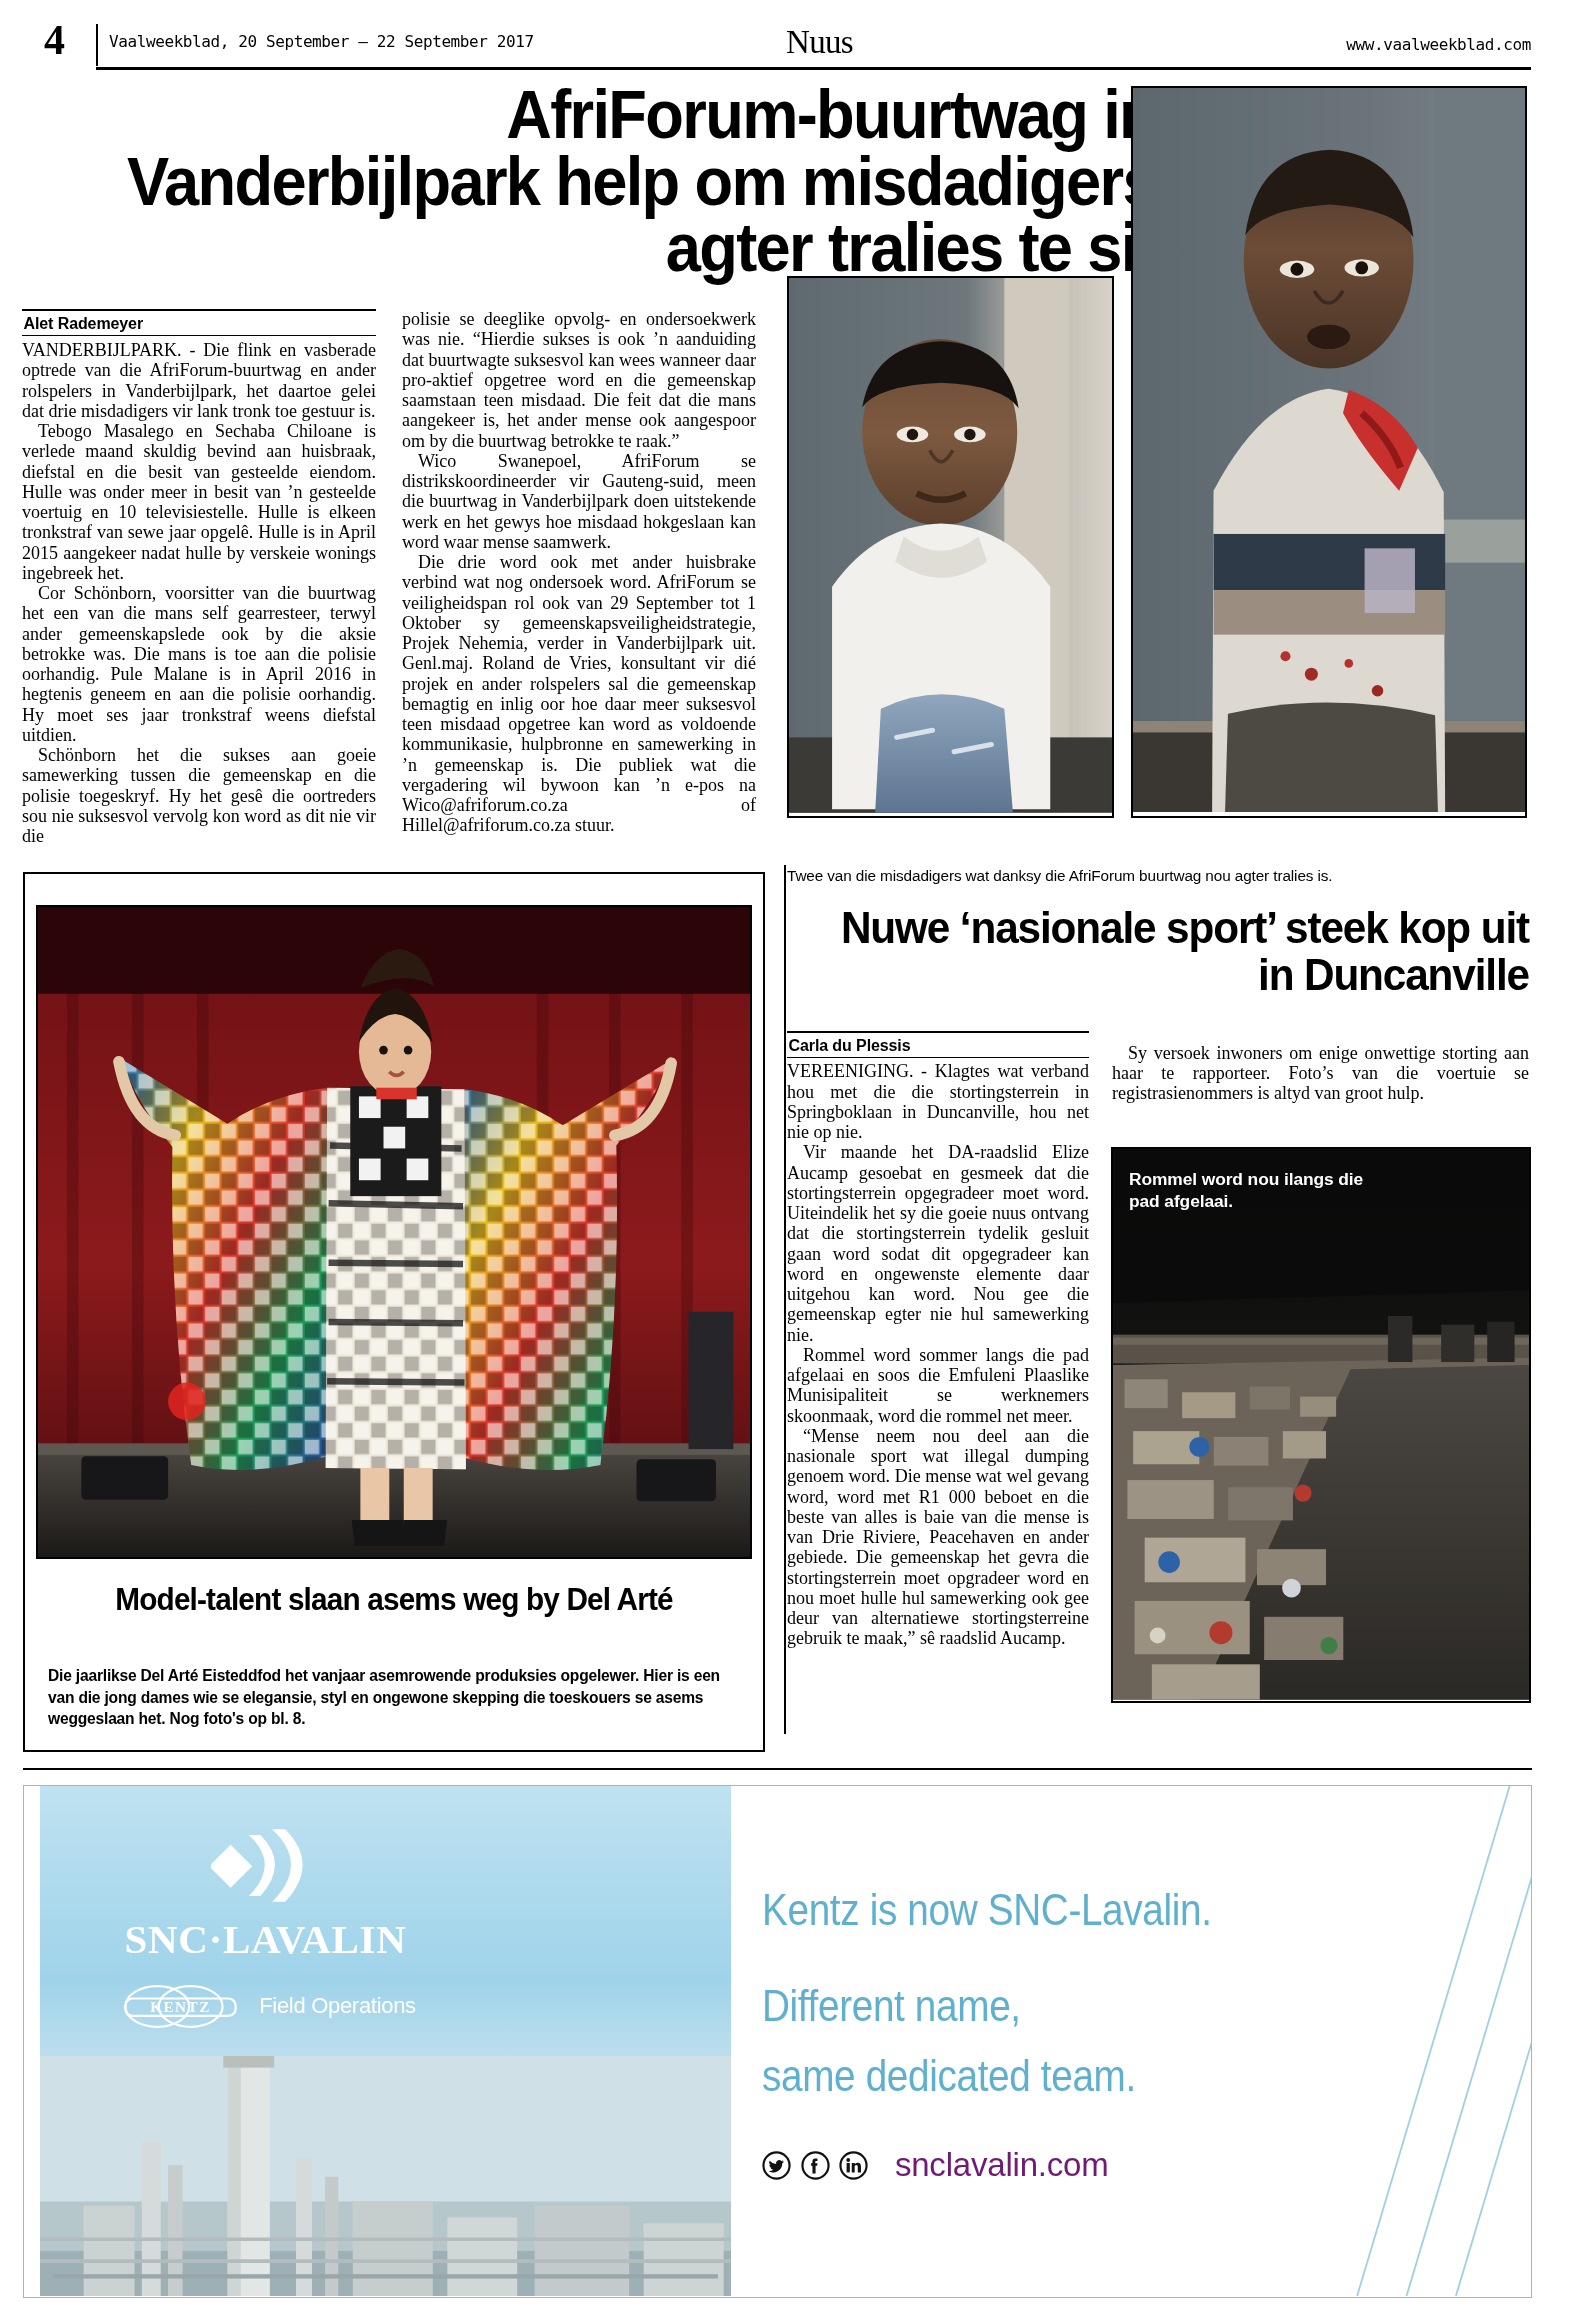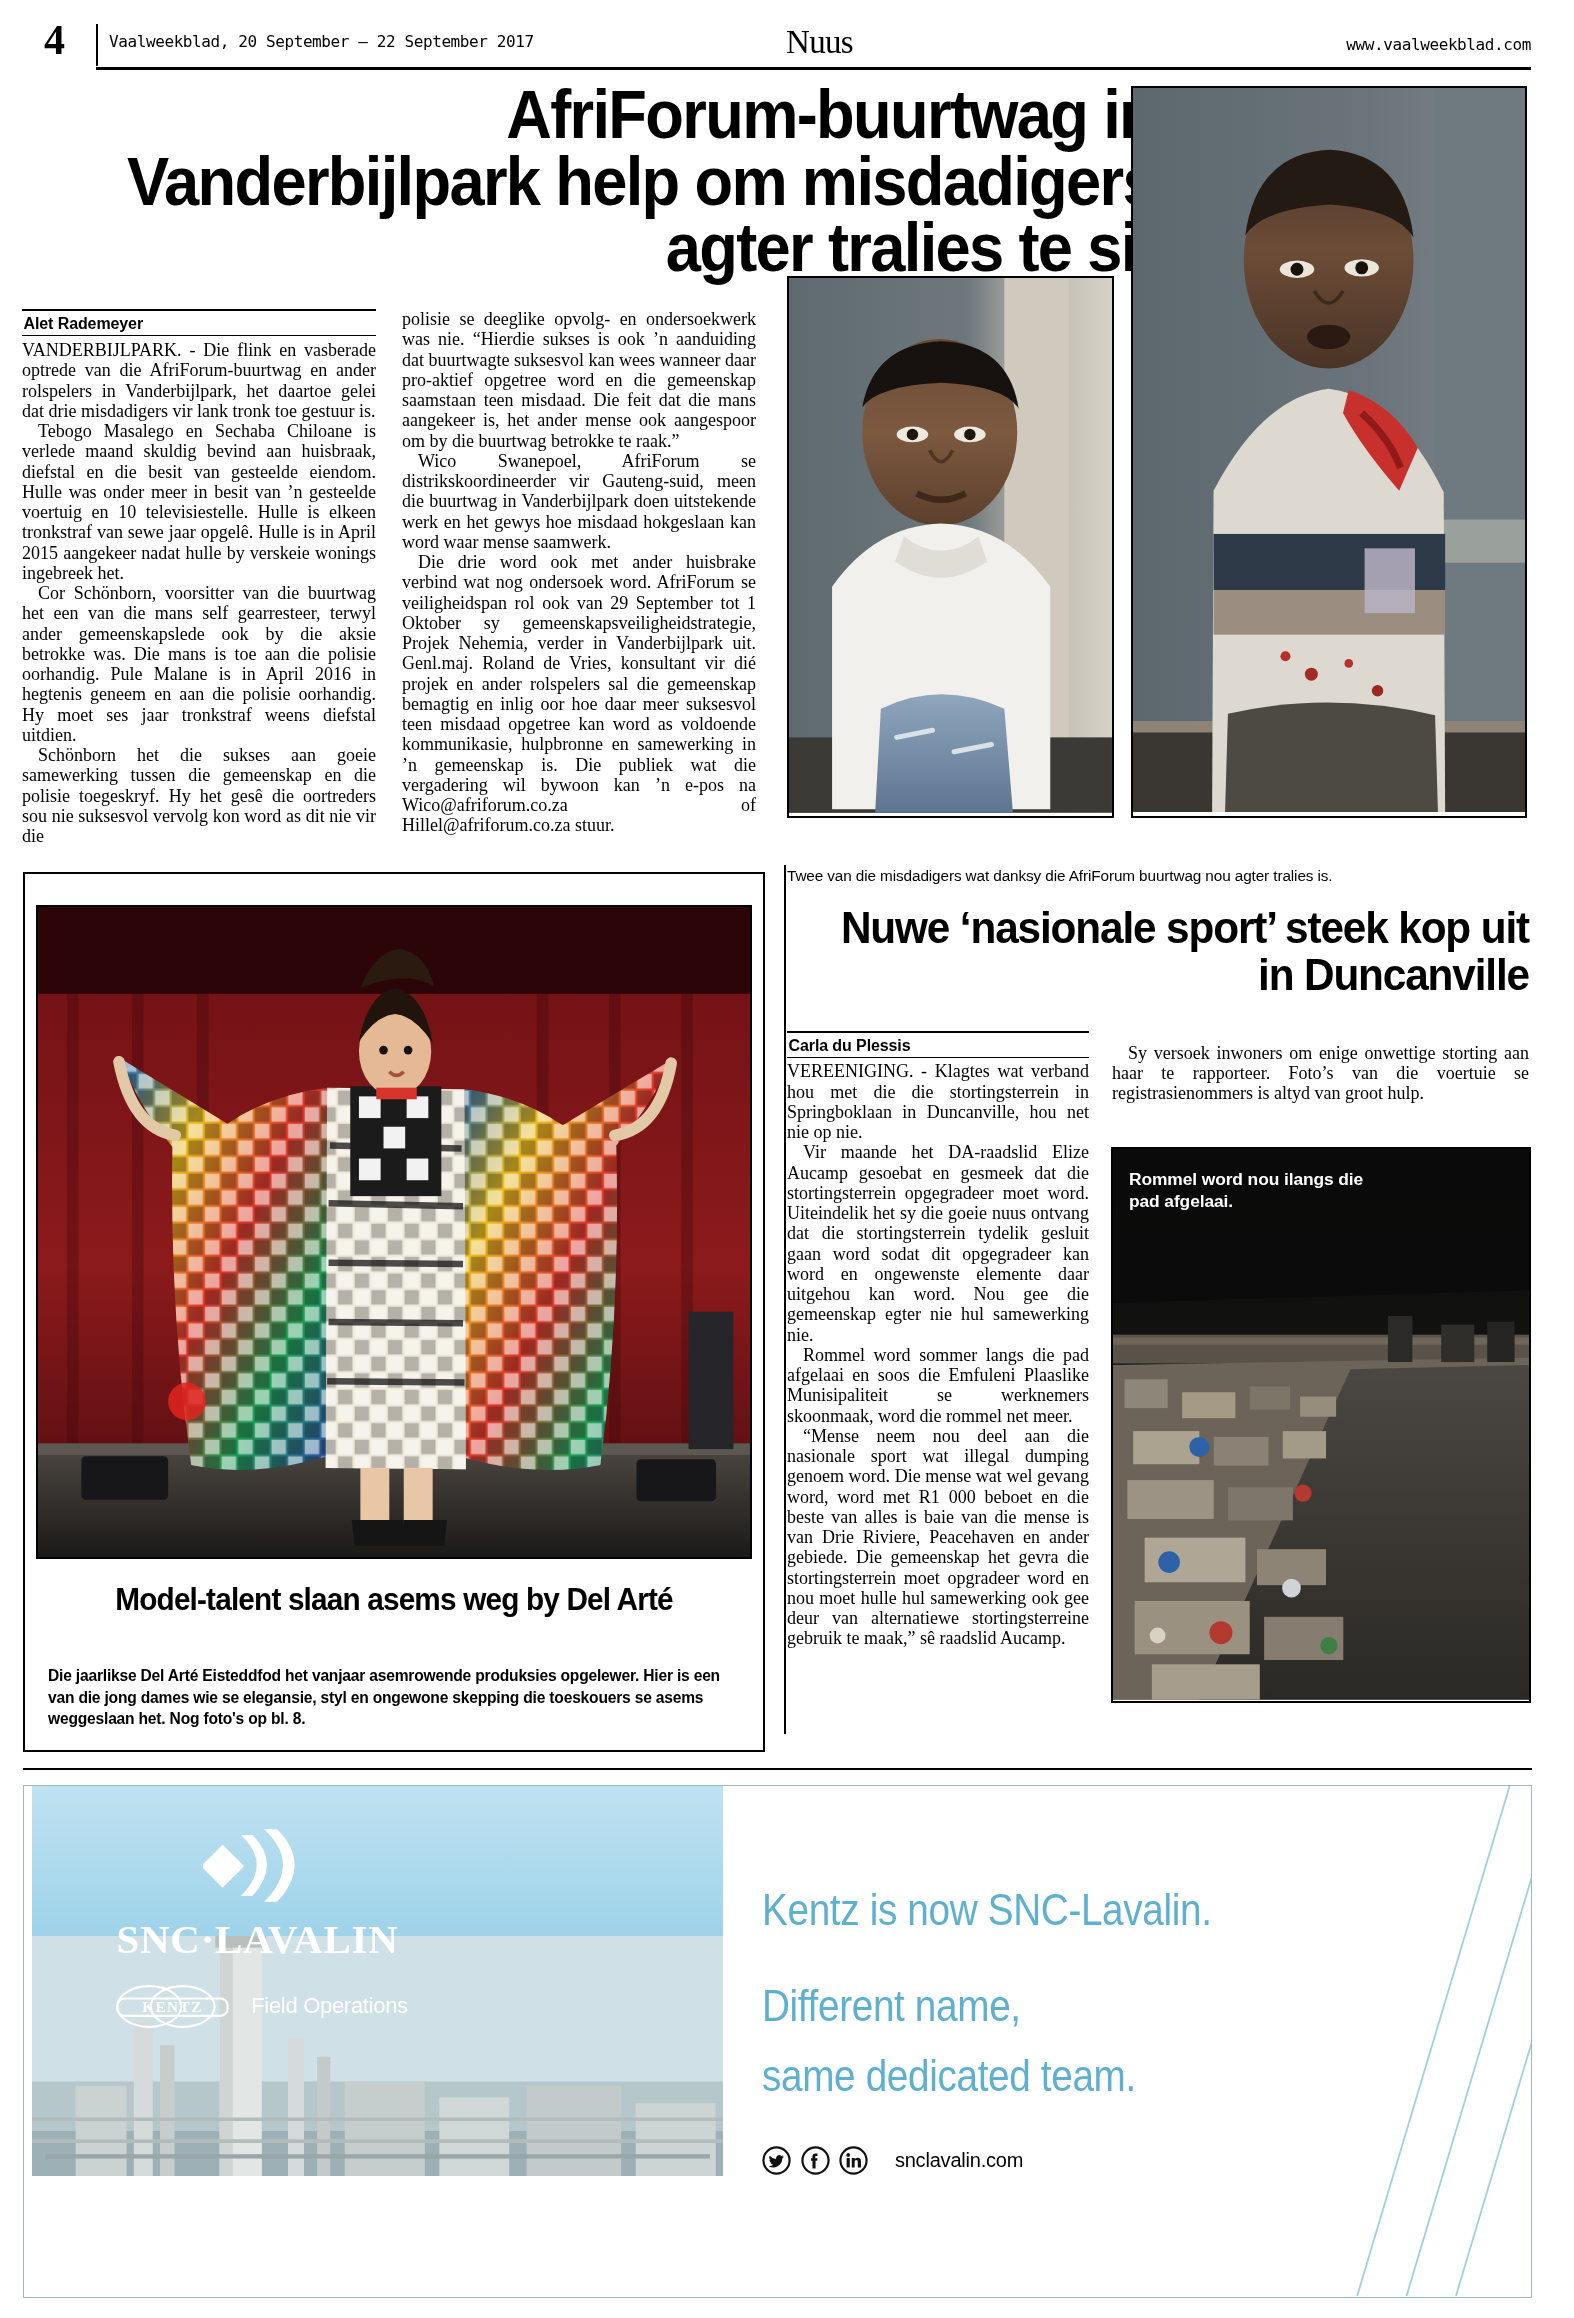--- a/index.html
+++ b/index.html
@@ -121,21 +121,21 @@
   
   .rule-art2-left { position: absolute; left: 784px; top: 865px; width: 2.2px; height: 869px; background: #000; }
   .rule-bottom { position: absolute; left: 23px; top: 1768px; width: 1509px; height: 2.2px; background: #000; }
 
   
   .ad {
     position: absolute; left: 23px; top: 1785px; width: 1509px; height: 513px;
     border: 1.5px solid #9fb7c4; overflow: hidden; background: #fff;
   }
   .ad-photo {
-    position: absolute; left: 8px; top: 0; width: 691px; height: 390px; overflow: hidden;
+    position: absolute; left: 16px; top: 0; width: 691px; height: 510px; overflow: hidden;
     background: linear-gradient(#bfe2f1 0%, #9fd3ea 38%, #cfe4ef 62%, #e9eef1 100%);
   }
   .refinery { position: absolute; left: 0; bottom: 0; width: 691px; height: 240px; }
   .ad-logo-wrap { position: absolute; left: 73px; top: 40px; width: 305px; text-align: center; }
   .ad-swoosh { width: 109px; height: 79px; margin: 0 auto; display: block; }
   .ad-sncname {
     font-family: "Liberation Serif", serif; font-weight: 700; color: #fff;
     font-size: 41px; letter-spacing: 0.7px; margin-top: 10.2px; white-space: nowrap;
   }
   .ad-kentz-row { display: flex; align-items: center; justify-content: center; gap: 13px; margin-top: 20.4px; }
@@ -146,23 +146,23 @@
     font-family: "Liberation Sans Narrow","Liberation Sans", sans-serif;
     color: #5fb0cf; font-size: 44px; line-height: 1.0; letter-spacing: -0.4px;
     transform: scaleX(0.88); transform-origin: left top; white-space: nowrap;
   }
   .ad-l1 { position: absolute; left: 47px; top: 102px; }
   .ad-l2 { position: absolute; left: 47px; top: 198px; }
   .ad-l3 { position: absolute; left: 47px; top: 268px; }
   .ad-social { position: absolute; left: 47px; top: 360px; display: flex; align-items: center; gap: 9.5px; }
   .soc-ic { width: 29px; height: 29px; }
   .ad-url {
-    margin-left: 17.4px; color: #000000;
+    margin-left: 17.4px; color: #701a75;
     font-family: "Liberation Sans Narrow","Liberation Sans", sans-serif;
-    font-size: 20px; letter-spacing: -0.2px;
+    font-size: 33px; letter-spacing: -0.2px;
   }
   .ad-stripes { position: absolute; right: -44px; top: 0; width: 305px; height: 510px; }
 </style>
 </head>
 <body>
 
 <div class="masthead">
   <div class="folio-num">4</div>
   <div class="masthead-rule-v"></div>
   <div class="masthead-date">Vaalweekblad, 20 September – 22 September 2017</div>

